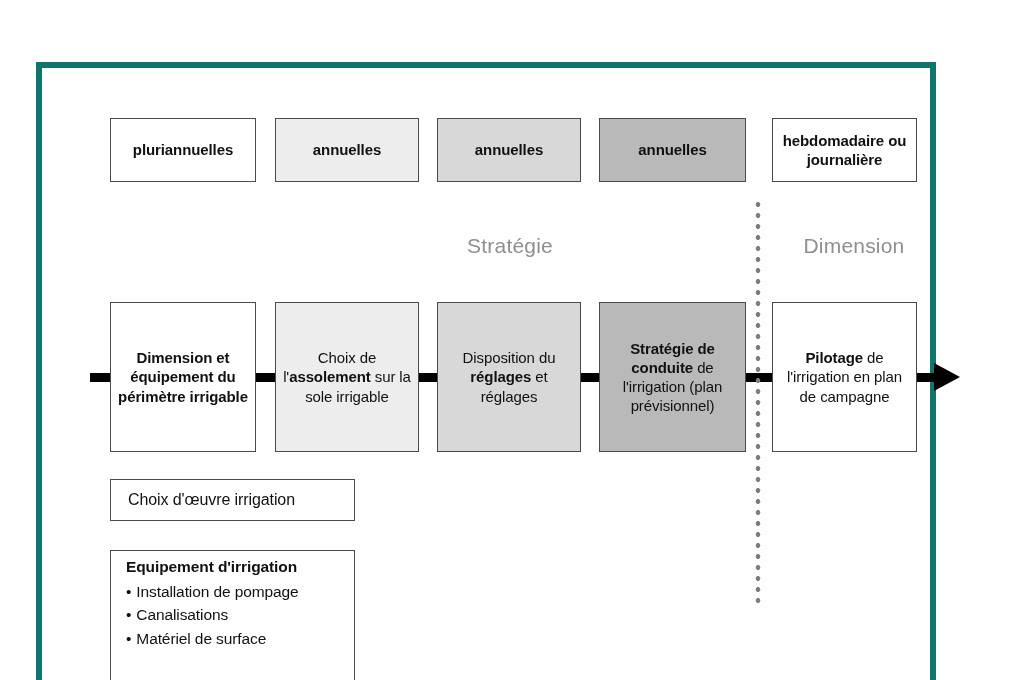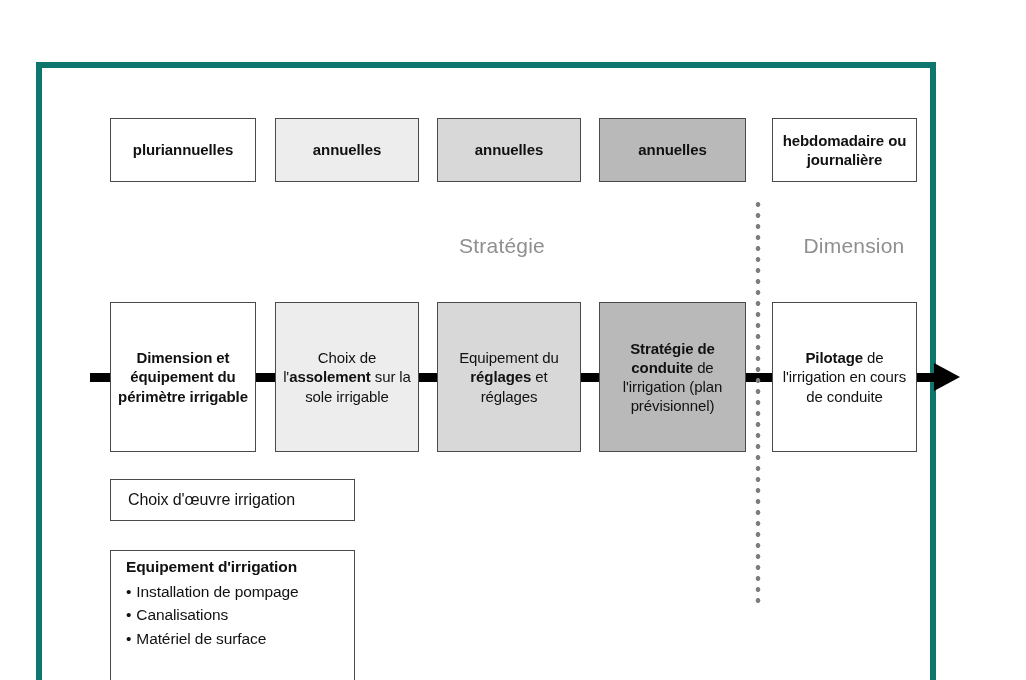--- a/index.html
+++ b/index.html
@@ -38,21 +38,21 @@
   .row-main{top:234px;height:150px;}
   .shade-light{background:var(--shade-light,#ededed);}
   .shade-medium{background:var(--shade-medium,#d8d8d8);}
   .shade-dark{background:var(--shade-dark,#b9b9b9);}
   .access{left:68px;top:142px;width:146px;height:70px;font-weight:bold;}
   .phase{
     position:absolute;top:166px;width:176px;
     font-size:21px;color:var(--phase-label,#8f8f8f);
     text-align:center;z-index:1;letter-spacing:0.2px;
   }
-  .phase-strategy{left:372px;}
+  .phase-strategy{left:380px;}
   .phase-tactic{left:724px;}
   .hline{
     position:absolute;left:48px;top:305px;width:847px;height:9px;
     background:var(--line,#000);z-index:1;
   }
   .arrow-head{
     position:absolute;left:892px;top:295px;width:0;height:0;
     border-left:26px solid var(--line,#000);
     border-top:14px solid transparent;
     border-bottom:14px solid transparent;
@@ -113,27 +113,27 @@
 
     <div class="dotted"></div>
 
     <div class="box row-main c1">
       <span><span class="b">Dimension et équipement du périmètre irrigable</span></span>
     </div>
     <div class="box row-main c2 shade-light">
       <span><span>Choix de l'</span><span class="b">assolement</span><span> sur la sole irrigable</span></span>
     </div>
     <div class="box row-main c3 shade-medium">
-      <span><span>Equipement du </span><span class="b">réglages</span><span> et réglages</span></span>
+      <span><span>Disposition du </span><span class="b">réglages</span><span> et réglages</span></span>
     </div>
     <div class="box row-main c4 shade-dark">
       <span><span class="b">Stratégie de conduite</span><span> de l'irrigation (plan prévisionnel)</span></span>
     </div>
     <div class="box row-main c5">
-      <span><span class="b">Pilotage</span><span> de l'irrigation en cours de conduite</span></span>
+      <span><span class="b">Pilotage</span><span> de l'irrigation en plan de campagne</span></span>
     </div>
 
     <div class="box labor">
       <span>Choix d'œuvre irrigation</span>
     </div>
 
     <div class="box equipment">
       <div class="title">Equipement d'irrigation</div>
       <div class="equip-item"><span class="bullet">•</span><span>Installation de pompage</span></div>
       <div class="equip-item"><span class="bullet">•</span><span>Canalisations</span></div>

